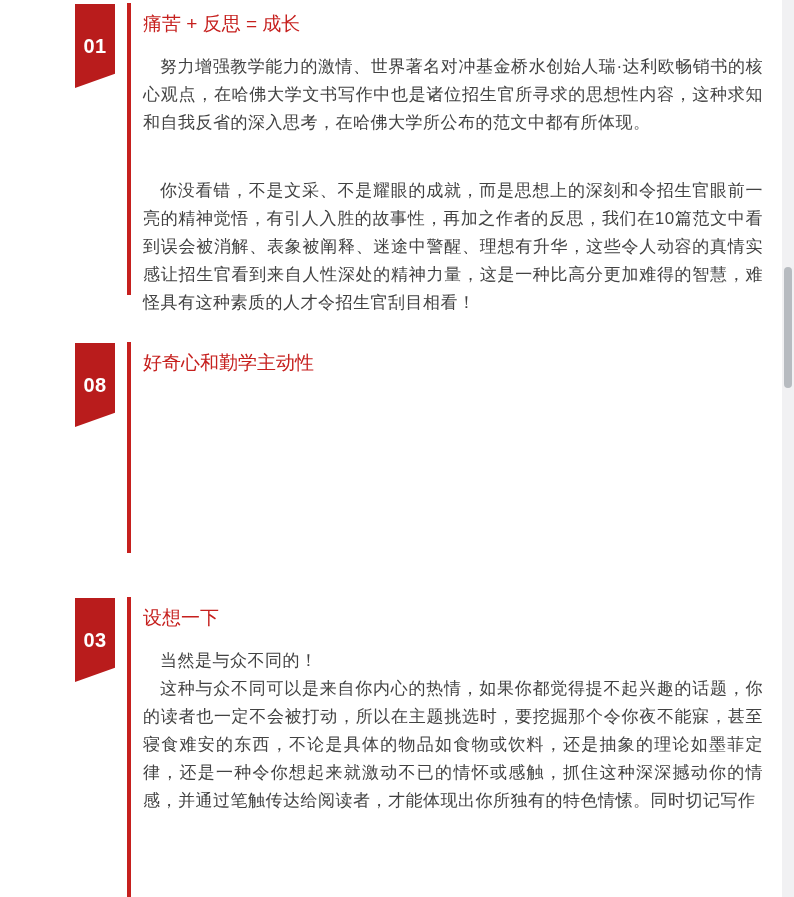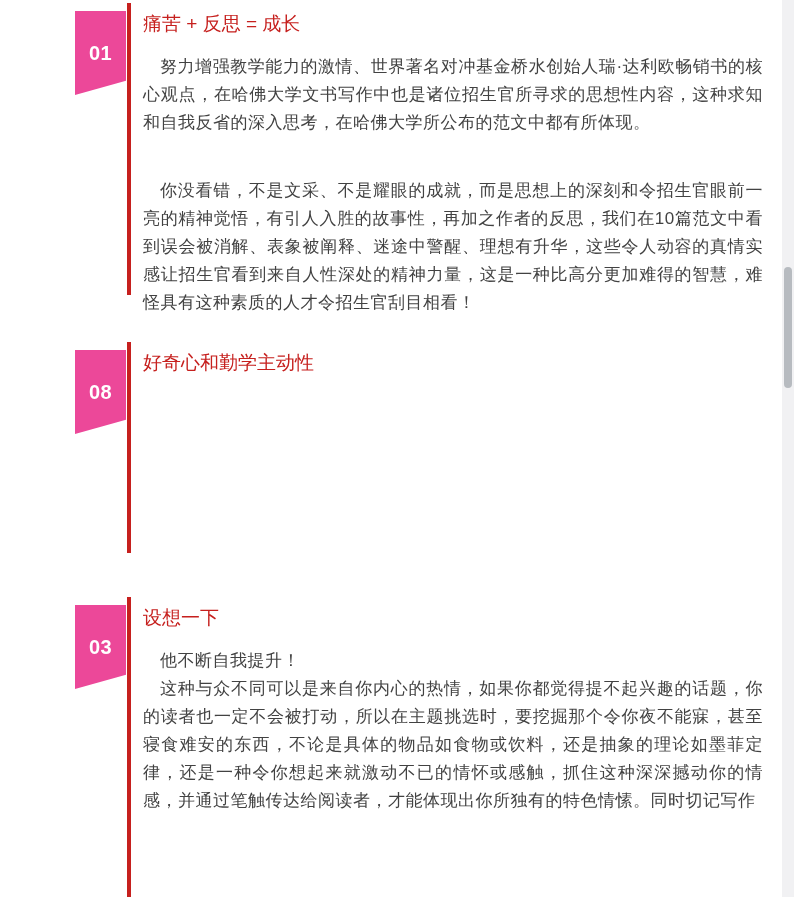--- a/index.html
+++ b/index.html
@@ -10,23 +10,23 @@
     overflow: hidden;
   }
   .page { position: relative; width: 794px; height: 897px; background: #ffffff; overflow: hidden; }
 
   .block { position: absolute; left: 0; right: 0; }
   .block-1 { top: 3px; }
   .block-2 { top: 342px; }
   .block-3 { top: 597px; }
 
   .ribbon {
-    position: absolute; left: 75px; top: 8px;
-    width: 51px; height: 84px;
-    background: #ec4899;
+    position: absolute; left: 75px; top: 1px;
+    width: 40px; height: 84px;
+    background: #b91c1c;
     clip-path: polygon(0 0, 100% 0, 100% 83%, 0 100%);
     text-align: center;
   }
   .ribbon .num {
     display: inline-block;
     margin-top: 31px;
     color: #ffffff;
     font-size: 20px;
     font-weight: bold;
     letter-spacing: 0.5px;
@@ -103,21 +103,21 @@
     </div>
   </section>
 
   <section class="block block-3">
     <div class="ribbon">
       <span class="num">03</span>
     </div>
     <div class="rail rail-3"></div>
     <div class="content tight">
       <h2 class="heading">设想一下</h2>
-      <p>他不断自我提升！</p>
+      <p>当然是与众不同的！</p>
       <p>这种与众不同可以是来自你内心的热情，如果你都觉得提不起兴趣的话题，你的读者也一定不会被打动，所以在主题挑选时，要挖掘那个令你夜不能寐，甚至寝食难安的东西，不论是具体的物品如食物或饮料，还是抽象的理论如墨菲定律，还是一种令你想起来就激动不已的情怀或感触，抓住这种深深撼动你的情感，并通过笔触传达给阅读者，才能体现出你所独有的特色情愫。同时切记写作</p>
     </div>
   </section>
 
   <div class="scrollbar">
     <div class="scroll-thumb"></div>
   </div>
 
 </div>
 

